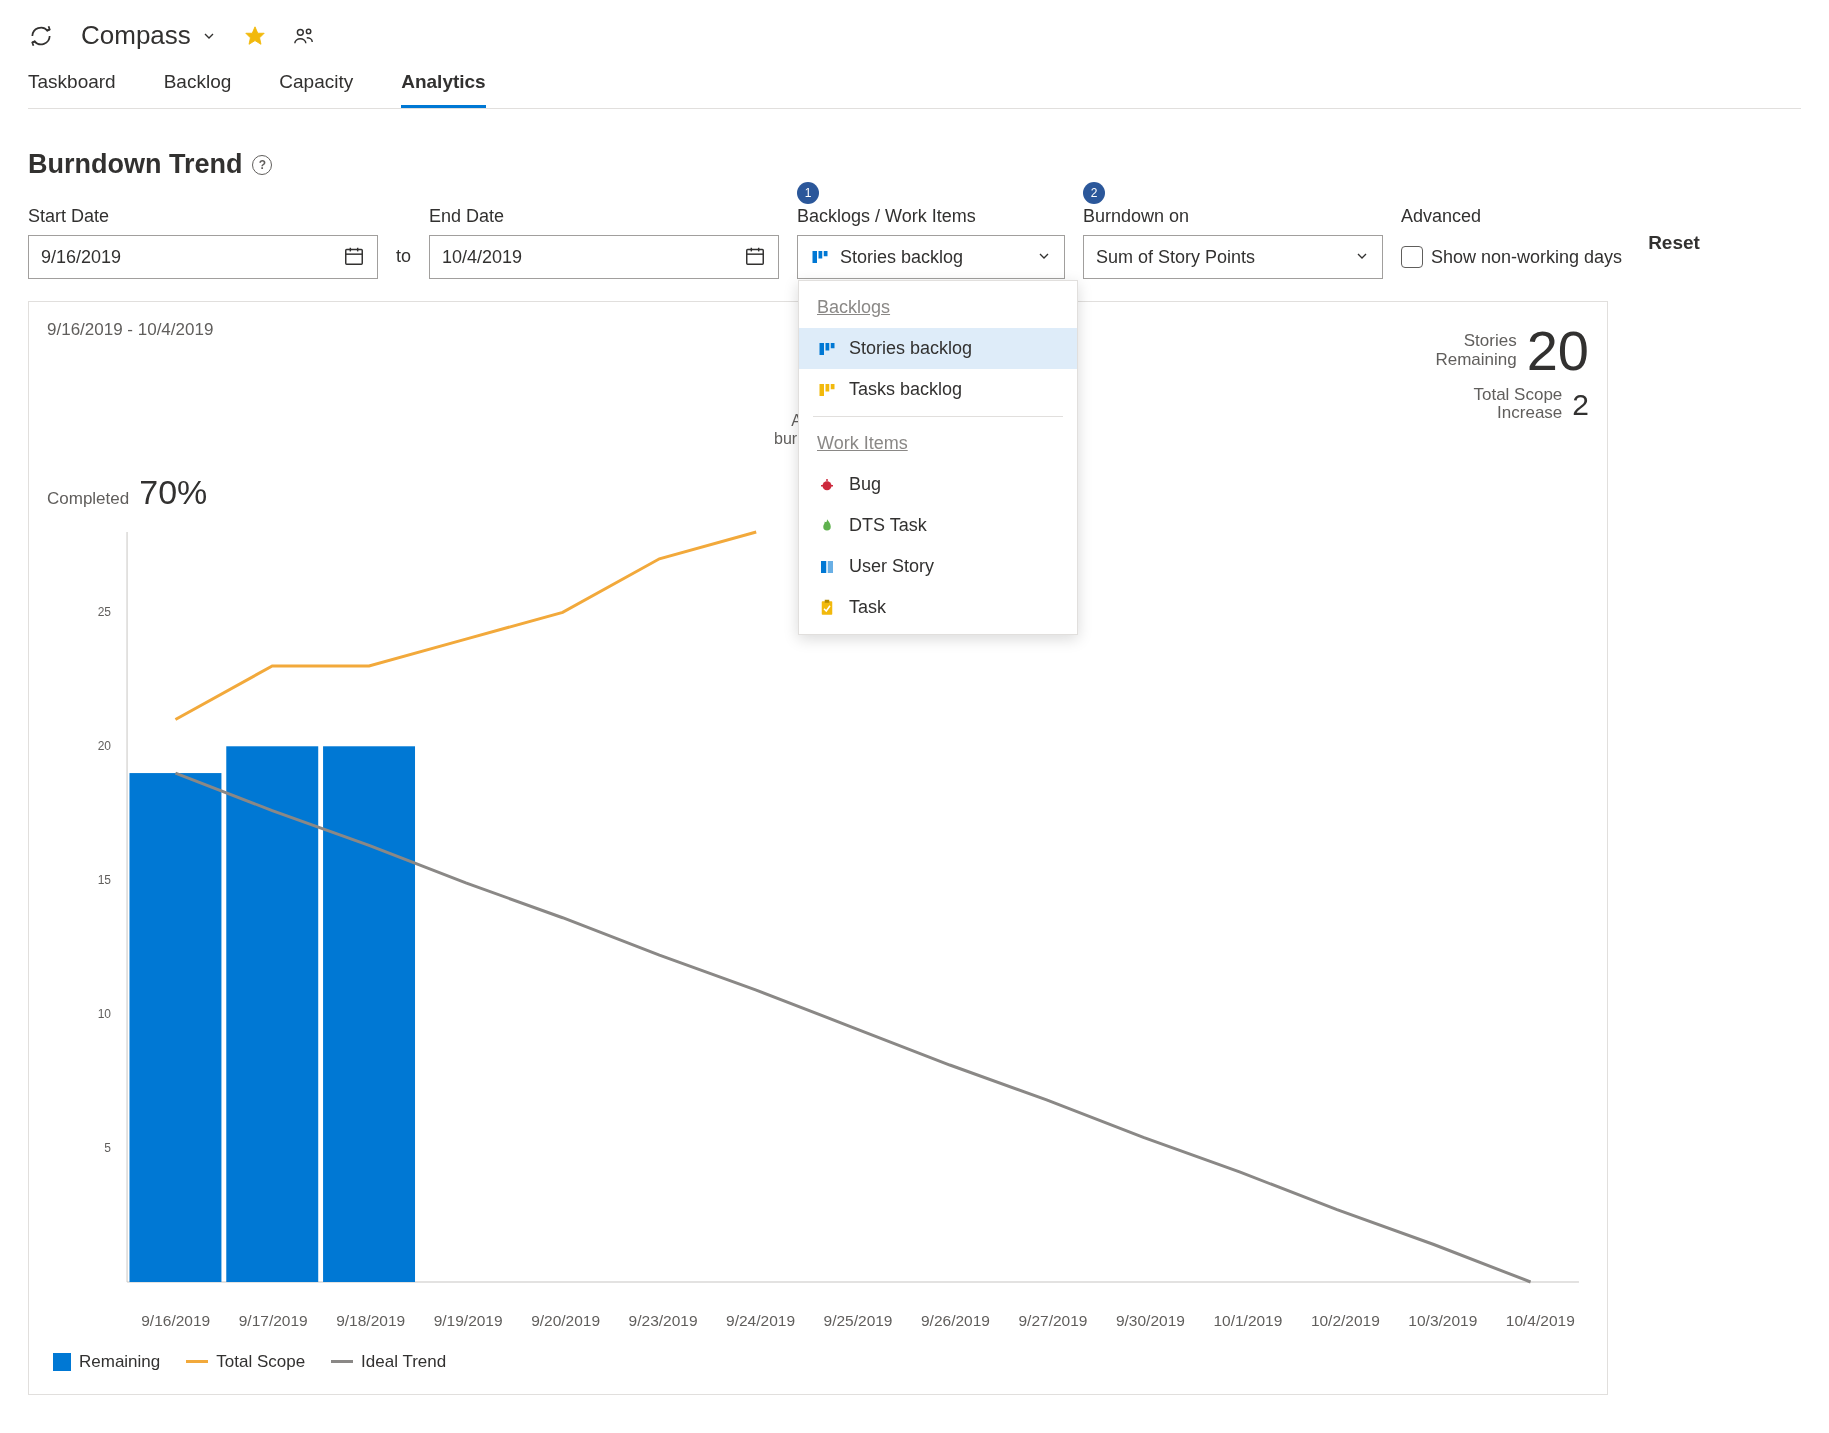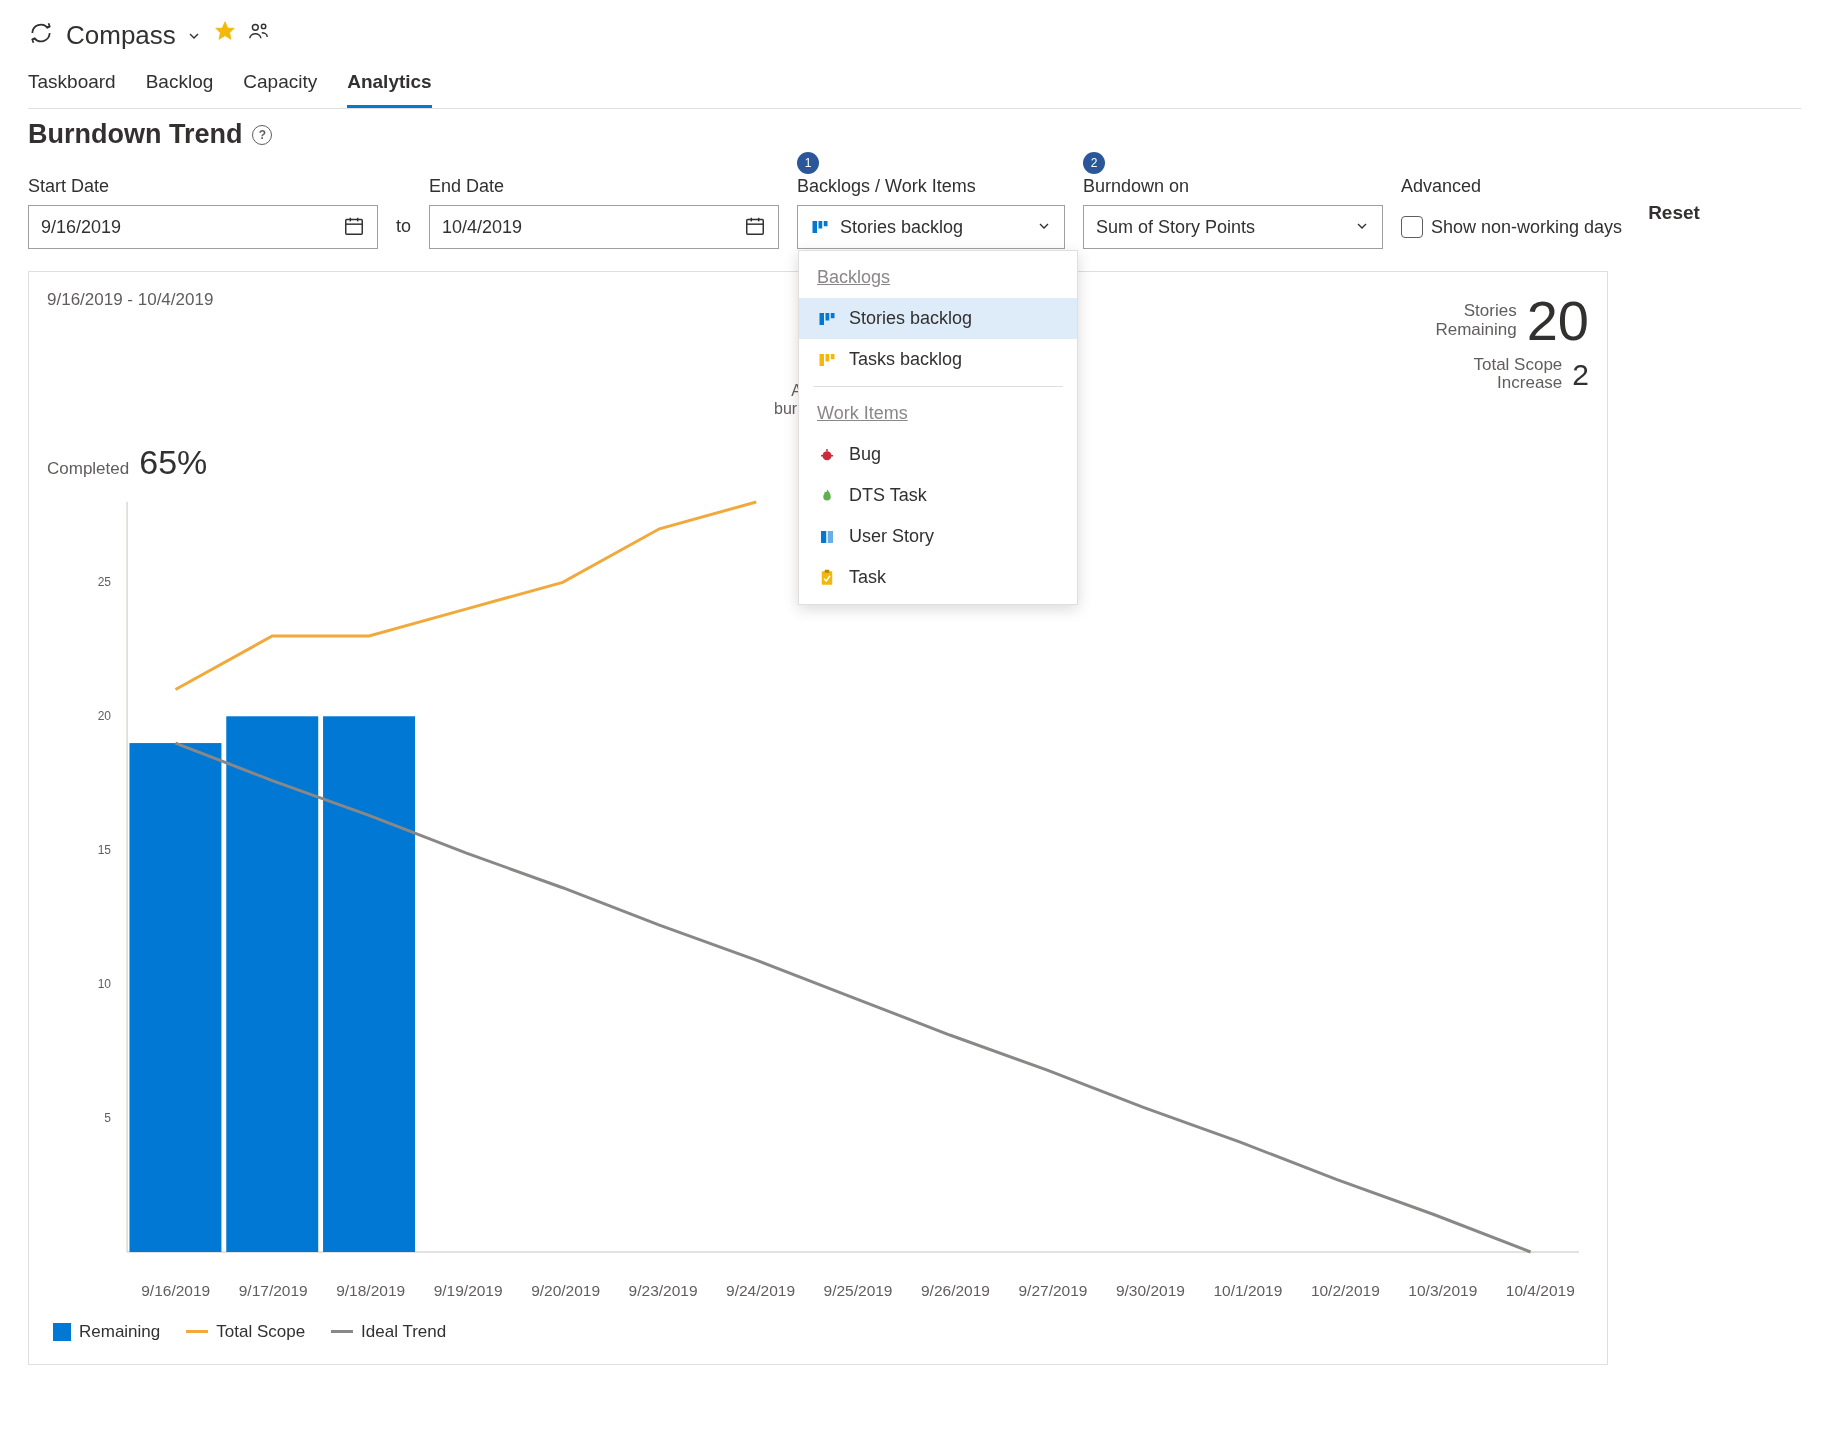--- a/index.html
+++ b/index.html
@@ -1,21 +1,21 @@
 <!DOCTYPE html>
 <html><head>
 <meta charset="utf-8">
 <style>
   html,body{margin:0;padding:0;font-family:"Segoe UI",Arial,sans-serif;color:#323130;background:#fff;font-size:14px;}
   *{box-sizing:border-box;}
   .page{width:1829px;padding:20px 28px;}
-  .top-bar{display:flex;gap:12px;margin-bottom:20px;}
+  .top-bar{display:flex;align-items:center;gap:27px;margin-bottom:20px;}
   .top-bar .proj{font-size:26px;font-weight:400;display:flex;align-items:center;gap:10px;cursor:pointer;}
   .cycle-icon svg,.star-icon svg,.team-icon svg,.chev-icon svg{display:block;}
-  .tabs{display:flex;gap:30px;border-bottom:1px solid #e1dfdd;margin-bottom:10px;}
+  .tabs{display:flex;gap:48px;border-bottom:1px solid #e1dfdd;margin-bottom:40px;}
   .tab{padding:0 0 12px 0;font-size:19px;color:#323130;cursor:pointer;border-bottom:3px solid transparent;}
   .tab.active{border-bottom-color:#0078d4;font-weight:600;}
   h1.section-title{font-size:27px;font-weight:600;margin:0 0 26px 0;display:flex;align-items:center;gap:10px;}
   .help-icon{width:20px;height:20px;border:1px solid #605e5c;border-radius:50%;display:inline-flex;align-items:center;justify-content:center;font-size:12px;color:#605e5c;}
   .filters{display:flex;align-items:flex-end;gap:18px;margin-bottom:22px;}
   .fcol{display:flex;flex-direction:column;gap:8px;position:relative;}
   .flabel{font-size:18px;color:#323130;}
   .step-badge{position:absolute;top:-24px;left:0;width:22px;height:22px;border-radius:50%;background:#2b579a;color:#fff;font-size:12px;display:flex;align-items:center;justify-content:center;}
   .picker{height:44px;border:1px solid #a19f9d;background:#fff;display:flex;align-items:center;justify-content:space-between;padding:0 12px;gap:10px;cursor:pointer;}
   .picker.date{width:350px;}
@@ -269,21 +269,21 @@
             <div class="lbl">Total Scope</div>
             <div class="lbl">Increase</div>
           </div>
           <div class="mid">2</div>
         </div>
       </div>
     </div>
 
     <div class="metrics-left">
       <span class="lbl">Completed</span>
-      <span class="pct">65%</span>
+      <span class="pct">70%</span>
     </div>
 
     <div class="avg-label" style="white-space:pre;">Aver
 burndo</div>
 
     <div class="plot">
       <svg class="plot-svg" id="plot-svg" viewBox="0 0 1500 780" preserveAspectRatio="none">
           <line x1="40" y1="10" x2="40" y2="760" stroke="#c8c6c4" stroke-width="1"></line>
           <line x1="40" y1="760" x2="1490" y2="760" stroke="#c8c6c4" stroke-width="1"></line>
           <rect x="42.41666666666667" y="251.07142857142856" width="91.83333333333333" height="508.92857142857144" fill="#0078d4"></rect>

